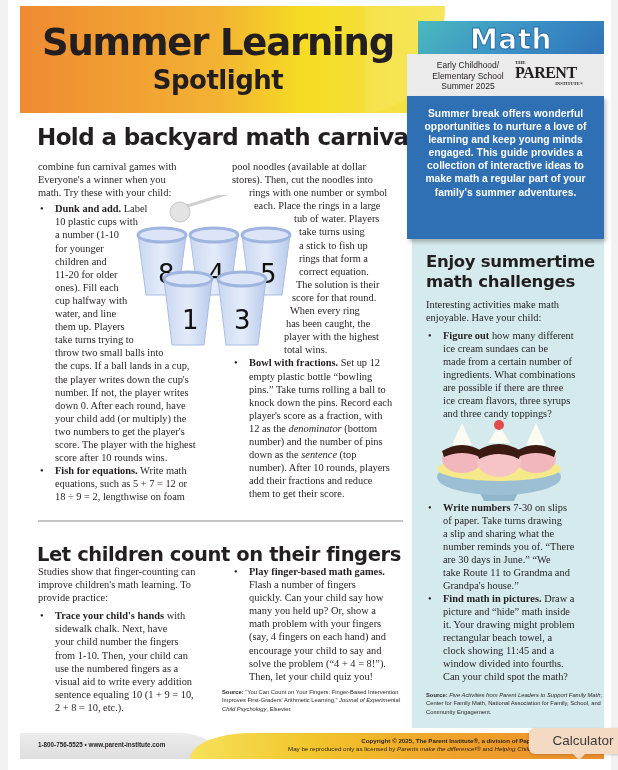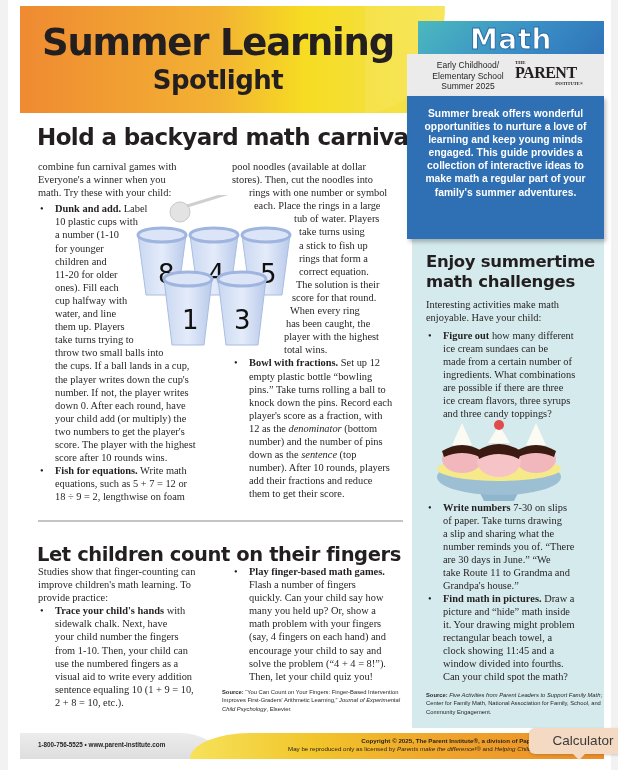--- a/index.html
+++ b/index.html
@@ -237,21 +237,21 @@
 <div class="divider"></div>
 
 <div class="h-second">Let children count on their fingers</div>
 
 <div class="col" style="left:38px; top:565px; width:190px;">
   <div>
     <span class="ln">Studies show that finger-counting can</span>
     <span class="ln">improve children's math learning. To</span>
     <span class="ln">provide practice:</span>
   </div>
-  <ul style="">
+  <ul style="margin-top:5px;">
     <li>
       <span class="ln"><b>Trace your child's hands</b> <span>with</span></span>
       <span class="ln">sidewalk chalk. Next, have</span>
       <span class="ln">your child number the fingers</span>
       <span class="ln">from 1-10. Then, your child can</span>
       <span class="ln">use the numbered fingers as a</span>
       <span class="ln">visual aid to write every addition</span>
       <span class="ln">sentence equaling 10 (1 + 9 = 10,</span>
       <span class="ln">2 + 8 = 10, etc.).</span>
     </li>

